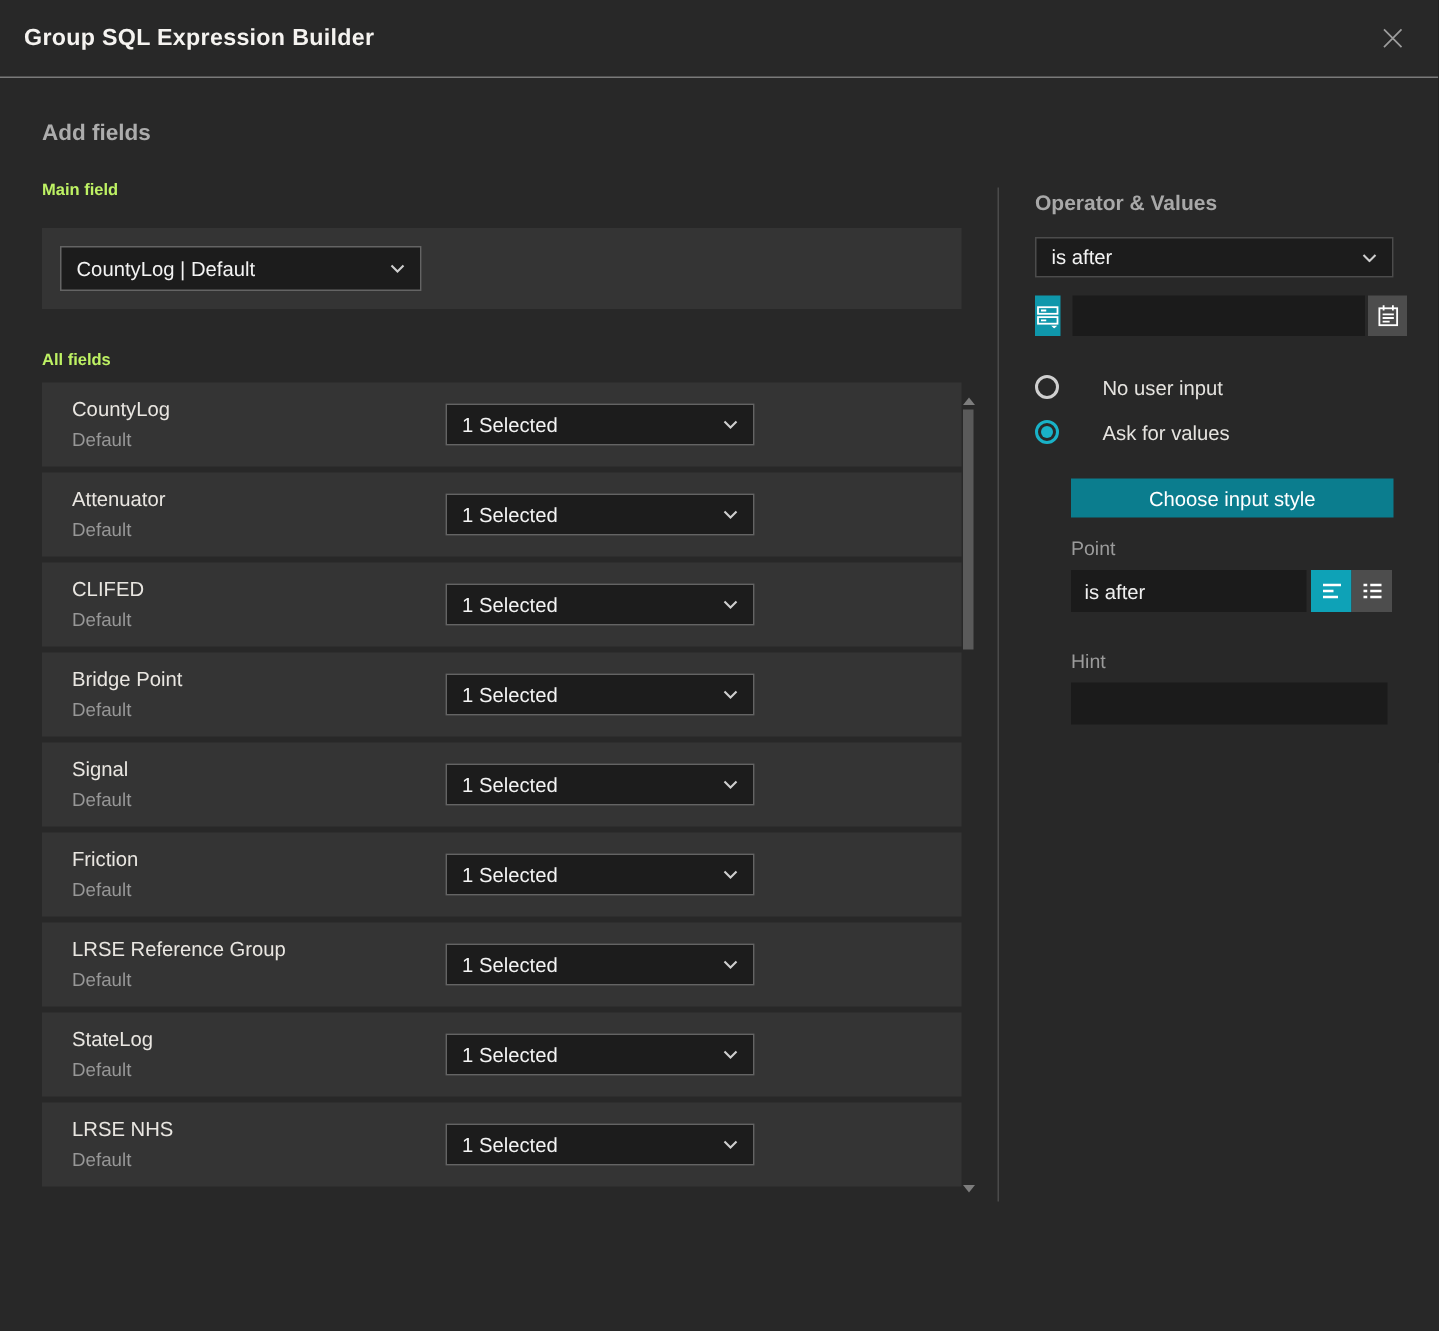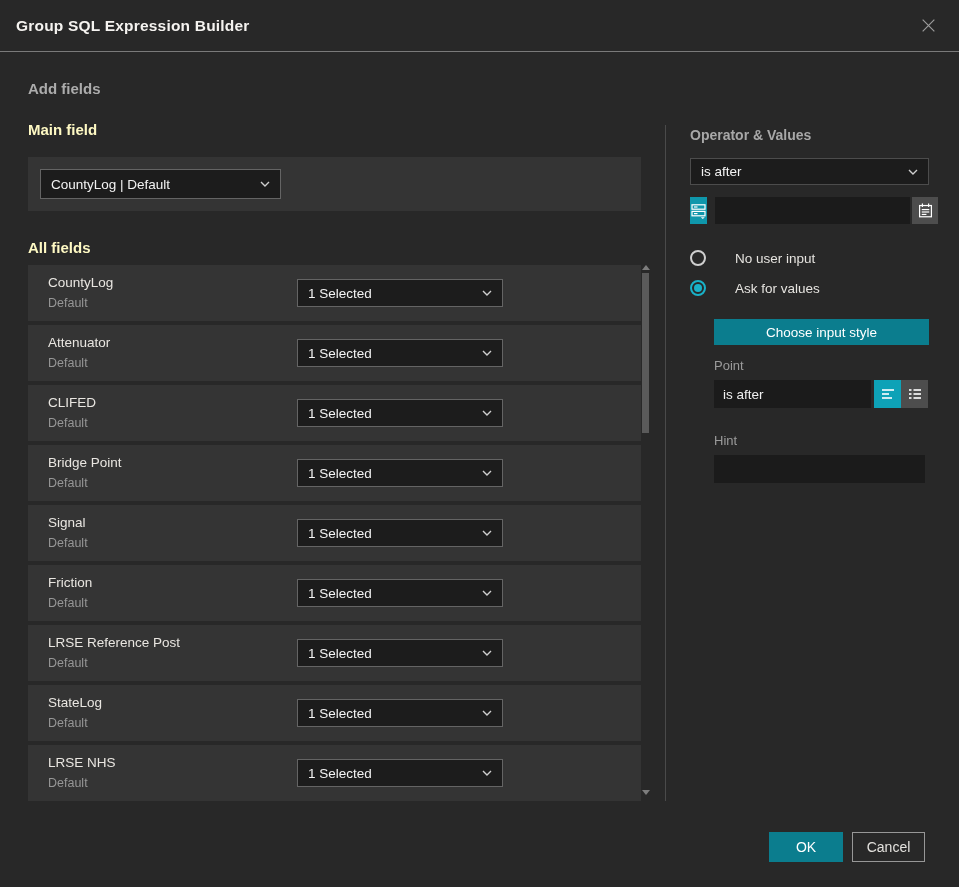--- a/index.html
+++ b/index.html
@@ -16,21 +16,21 @@
     height: 52px;
     display: flex; align-items: center; justify-content: space-between;
     padding: 0 18px 0 16px;
     border-bottom: 1px solid #7a7a7a;
   }
   .titlebar .title { color: #f5f3f0; font-size: 15.5px; font-weight: 700; letter-spacing: .2px; }
   .close-btn { background: none; border: none; padding: 4px; cursor: pointer; line-height: 0; }
 
   
   .h-addfields { position: absolute; left: 28px; top: 80px; color: #acacac; font-size: 15px; font-weight: 700; }
-  .sec-label { color: #fef9c3; font-size: 15px; font-weight: 700; }
+  .sec-label { color: #bef264; font-size: 11px; font-weight: 700; }
 
   
   .left-panel { position: absolute; left: 28px; top: 121px; width: 613px; }
   .main-row {
     margin-top: 19px; height: 54px; background: #343434;
     display: flex; align-items: center; padding-left: 12px; gap: 16px;
   }
   .select {
     background: #1c1c1c; border: 1px solid #646464;
     height: 30px; display: flex; align-items: center;
@@ -212,21 +212,21 @@
         <span class="row-sel-label">1 Selected</span>
         <span class="chev">
           <svg width="10" height="6" viewBox="0 0 10 6">
                 <path d="M1 1l4 4 4-4" fill="none" stroke="#cfcfcf" stroke-width="1.4"></path>
               </svg>
         </span>
       </div>
     </div>
 
     <div class="field-row">
-      <div class="row-name">LRSE Reference Post</div>
+      <div class="row-name">LRSE Reference Group</div>
       <div class="row-sub">Default</div>
       <div class="select">
         <span class="row-sel-label">1 Selected</span>
         <span class="chev">
           <svg width="10" height="6" viewBox="0 0 10 6">
                 <path d="M1 1l4 4 4-4" fill="none" stroke="#cfcfcf" stroke-width="1.4"></path>
               </svg>
         </span>
       </div>
     </div>
@@ -348,18 +348,14 @@
             </button>
           </div>
         </div>
 
         <div class="mini-label hint-label">Hint</div>
         <input class="text-input hint-input" type="text" value="" style="">
       </div>
     </div>
   </div>
 
-  <div class="footer">
-    <button class="ok-btn">OK</button>
-    <button class="cancel-btn">Cancel</button>
-  </div>
 
 </div>
 
 </body></html>

